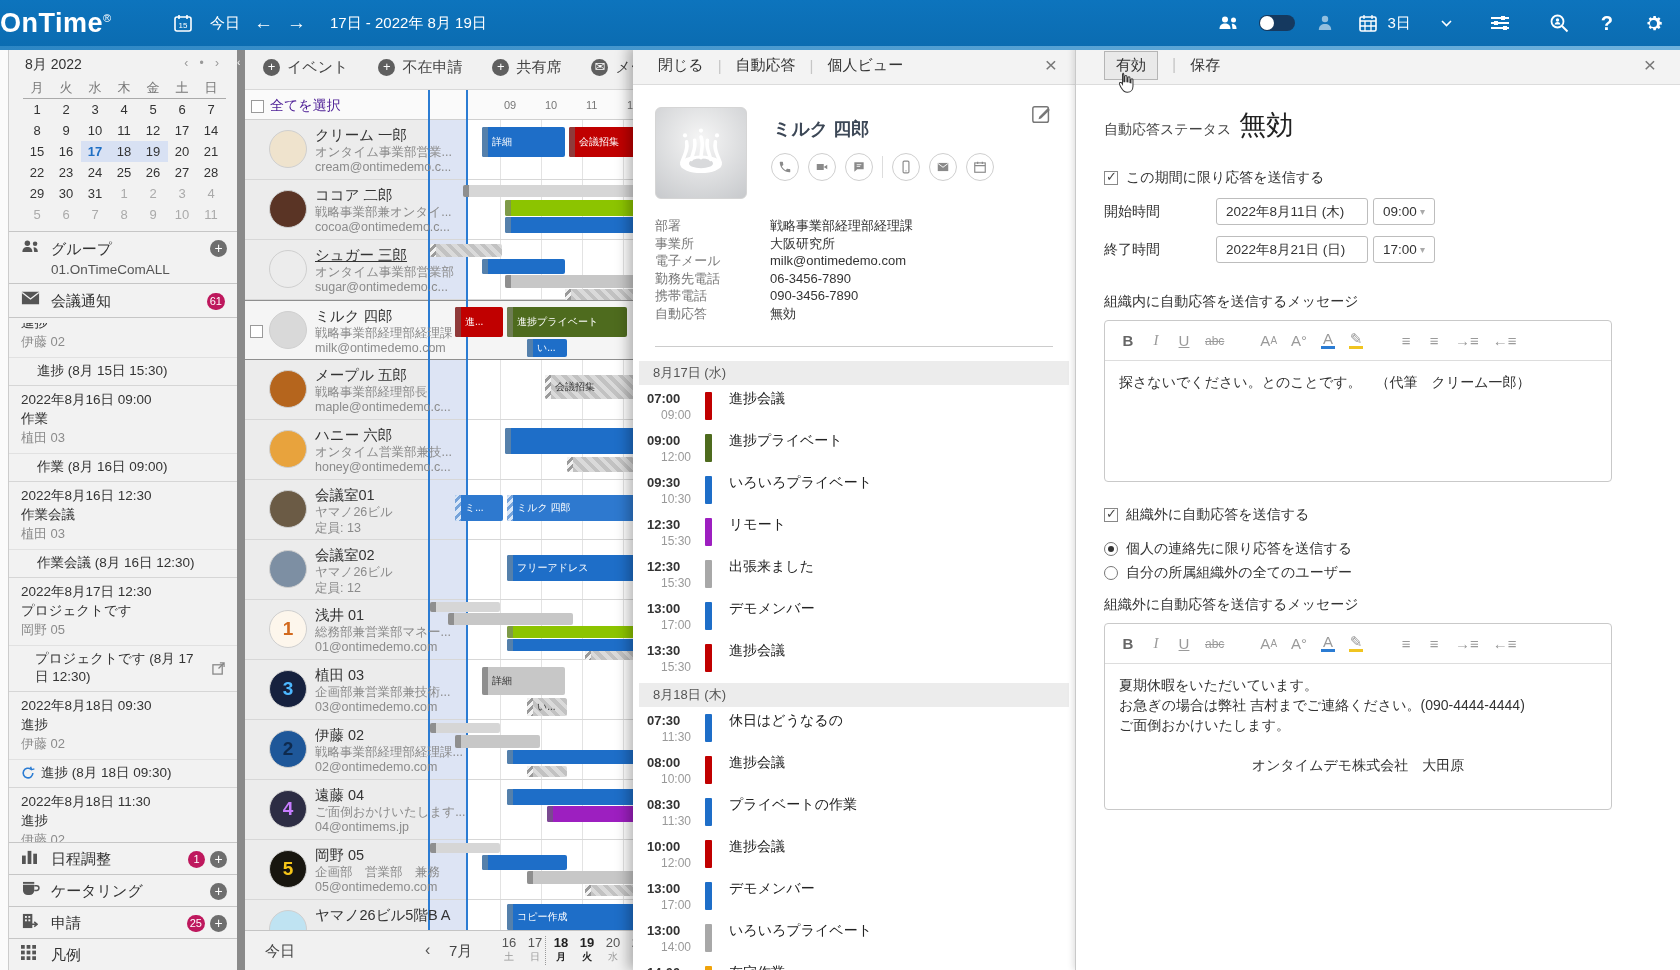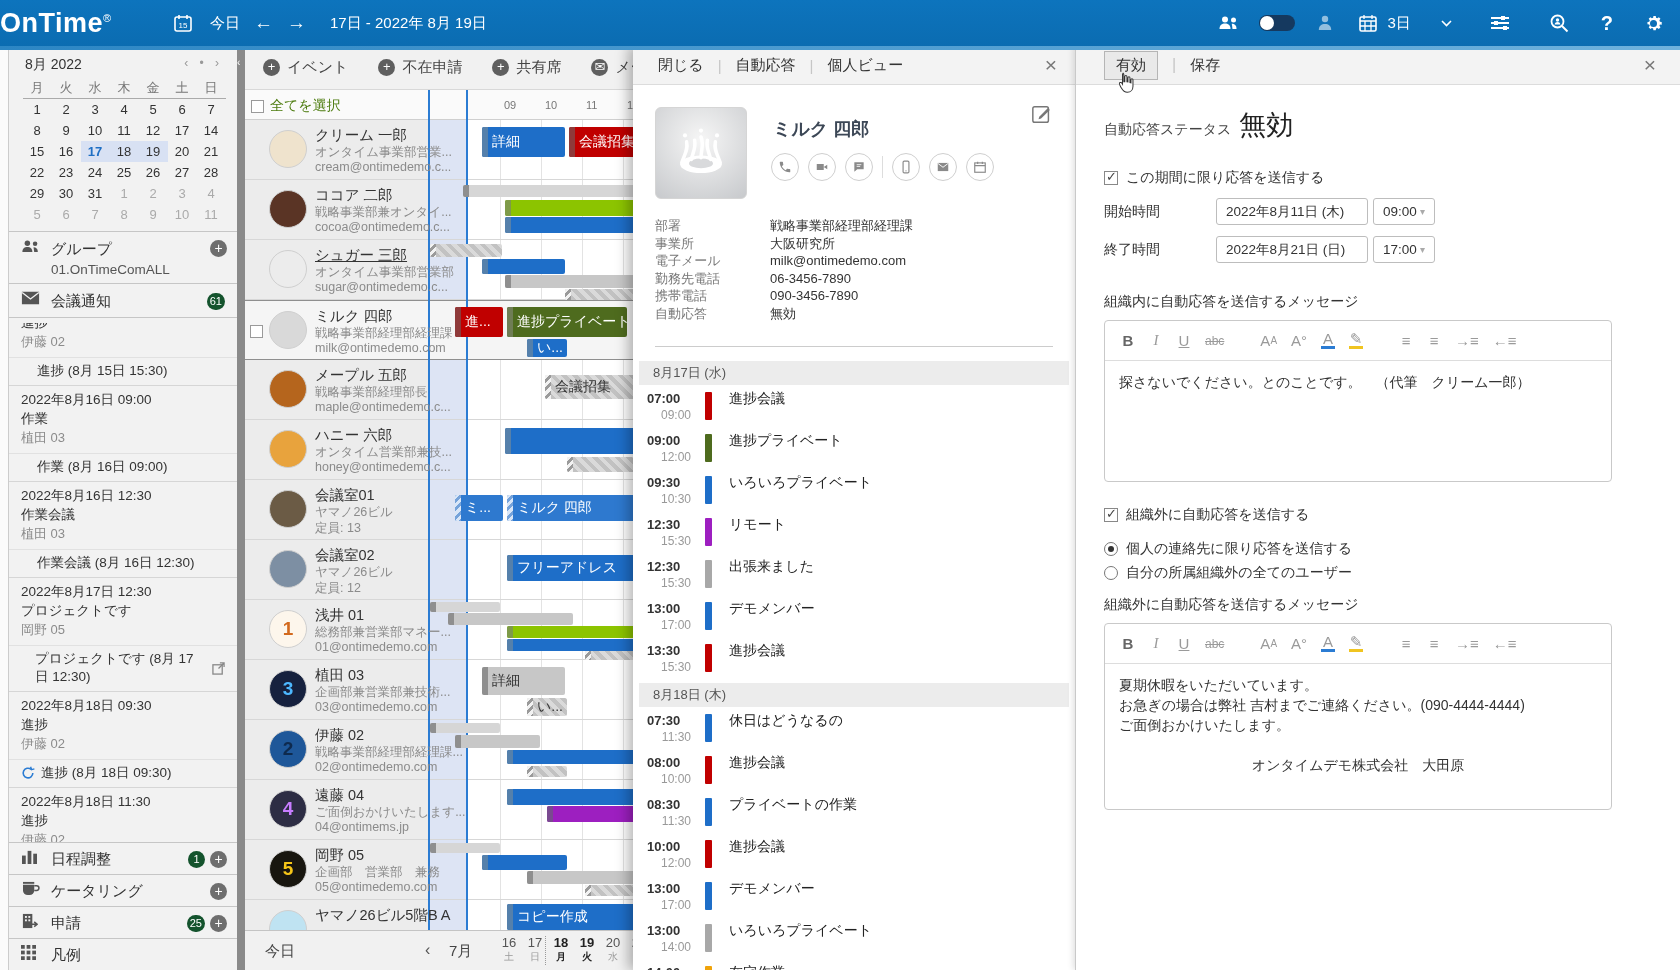--- a/index.html
+++ b/index.html
@@ -37,21 +37,21 @@
   .mc-cell { height:21px; display:flex; align-items:center; justify-content:center; font-size:13px; color:#333; cursor:pointer; }
   .mc-cell.mut { color:#aaa; }
   .mc-cell.sel { background:#d8e1f3; }
   .mc-cell.today { color:#1f6fc4; font-weight:bold; }
   .sb-sec { border-top:1px solid #c6c6c6; padding:7px 10px 6px 12px; position:relative; }
   .sb-row { display:flex; align-items:center; gap:10px; font-size:15px; color:#333; }
   .sb-ico { width:20px; height:20px; color:#555; flex:0 0 20px; }
   .sb-sub { margin-left:30px; color:#555; font-size:13.5px; padding-top:3px; }
   .plus-btn { position:absolute; right:10px; top:8px; width:17px; height:17px; border-radius:50%;
     background:#6e6e6e; color:#fff; font-size:14px; line-height:16px; text-align:center; cursor:pointer; }
-  .badge { min-width:17px; height:17px; border-radius:9px; background:#14532d; color:#fff;
+  .badge { min-width:17px; height:17px; border-radius:9px; background:#be185d; color:#fff;
     font-size:11px; line-height:17px; text-align:center; padding:0 3px; }
   .badge-right { position:absolute; right:12px; top:9px; }
   .badge-right2 { position:absolute; right:32px; top:8px; }
   .notif { flex:1; overflow:hidden; border-top:1px solid #c6c6c6; }
   .nt-item { padding:5px 8px 6px 12px; border-bottom:1px solid #e1e1e1; }
   .nt-date { font-size:13.5px; color:#333; }
   .nt-title { font-size:13.5px; color:#333; padding-top:1px; }
   .nt-person { font-size:13px; color:#8b8b8b; padding-top:1px; }
   .nt-resp { display:flex; align-items:center; gap:6px; padding:4px 8px 5px 12px;
     border-bottom:1px solid #d6d6d6; font-size:13.5px; color:#333; }
@@ -68,41 +68,41 @@
 
   
   .main { position:absolute; top:46px; left:245px; right:0; bottom:0; background:#fff; }
   .cal-toolbar { height:44px; background:#f1f1f1; border-bottom:1px solid #d8d8d8;
     display:flex; align-items:center; gap:30px; padding-left:18px; }
   .ct-btn { display:flex; align-items:center; gap:7px; font-size:15px; color:#444; cursor:pointer; white-space:nowrap; }
   .ct-circ { width:17px; height:17px; border-radius:50%; background:#5f5f5f; color:#fff;
     font-size:13px; line-height:16px; text-align:center; flex:0 0 17px; }
   .cal-grid { position:absolute; top:44px; left:0; right:0; bottom:40px; overflow:hidden; }
   .cal-header { height:30px; background:#fafafa; border-bottom:1px solid #cfcfcf; position:relative; }
-  .sel-all { position:absolute; left:6px; top:7px; display:flex; align-items:center; gap:6px; font-size:14px; color:#4d7c0f; }
+  .sel-all { position:absolute; left:6px; top:7px; display:flex; align-items:center; gap:6px; font-size:14px; color:#4c1d95; }
   .cbox { width:13px; height:13px; border:1px solid #9a9a9a; background:#fff; display:inline-block; }
   .hour-lab { position:absolute; top:9px; font-size:11px; color:#777; }
   .cal-rows { position:absolute; top:30px; left:0; right:0; bottom:0; }
   .labelbg { position:absolute; top:0; bottom:0; left:0; width:183px; background:#ececec; border-right:0; }
   .band { position:absolute; top:0; bottom:0; left:185px; width:36px; background:#dde4f4; }
   .bline { position:absolute; top:-30px; bottom:0; width:2px; background:#2b7cd3; z-index:2; }
   .gline { position:absolute; top:0; bottom:0; width:1px; background:#e3e3e3; }
   .cal-row { position:absolute; left:0; right:0; height:60px; border-bottom:1px solid #d7d7d7; }
   .cal-row.sel-row { background:#f5f5f5; border-top:1px solid #8f8f8f; border-bottom:1px solid #8f8f8f; }
   .cal-row.sel-row .rowlab { background:#f5f5f5; }
   .rowlab { position:absolute; left:0; top:0; bottom:0; width:183px; background:#ececec; z-index:3; }
   .row-check { position:absolute; left:5px; top:24px; }
   .avatar { position:absolute; left:24px; top:10px; width:38px; height:38px; border-radius:50%;
     border:1px solid #cfcfcf; display:flex; align-items:center; justify-content:center;
     font-weight:bold; font-size:19px; overflow:hidden; }
   .rname { position:absolute; left:70px; top:6px; font-size:14.5px; color:#333; white-space:nowrap; }
   .rname.u { text-decoration:underline; }
   .rsub { position:absolute; left:70px; font-size:12.5px; color:#8b8b8b; white-space:nowrap; }
   .rsub.l1 { top:24px; } .rsub.l2 { top:40px; }
-  .bar { position:absolute; border-radius:2px; font-size:14px; white-space:nowrap; overflow:hidden;
+  .bar { position:absolute; border-radius:2px; font-size:10px; white-space:nowrap; overflow:hidden;
     padding-left:10px; z-index:4; }
   .bar::before { content:""; position:absolute; left:0; top:0; bottom:0; width:6px; }
   .c-blue { background:#1e6ec8; color:#fff; } .c-blue::before { background:#5580ab; }
   .c-red { background:#c00000; color:#fff; } .c-red::before { background:#8f3a3a; }
   .c-olive { background:#4e6b1e; color:#fff; } .c-olive::before { background:#6f7d55; }
   .c-green { background:#8cc400; } .c-green::before { background:#7e9a49; }
   .c-purple { background:#9d1fc0; } .c-purple::before { background:#7a4a90; }
   .c-grey { background:#c7c7c7; color:#333; } .c-grey::before { background:#8f8f8f; }
   .c-greyThin { background:#d6d6d6; } .c-greyThin::before { background:#8f8f8f; }
   .c-striped { color:#333;

